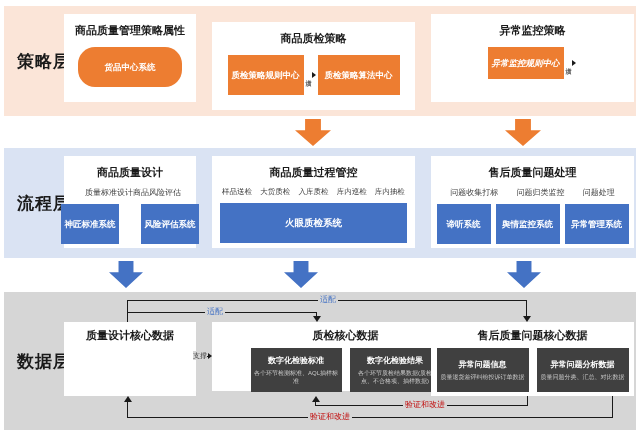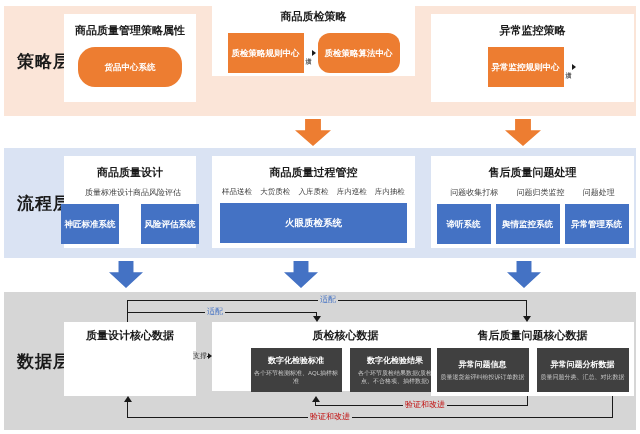--- a/index.html
+++ b/index.html
@@ -59,36 +59,36 @@
     <div class="band-label">数据层</div>
   </div>
 
   <div class="card" style="left:64px;top:14px;width:132px;height:88px;">
     <div class="card-title">商品质量管理策略属性</div>
     <div class="row" style="margin-top:9px;">
       <div class="sys-box" style="width:104px;height:40px;border-radius:17px;">货品中心系统</div>
     </div>
   </div>
 
-  <div class="card" style="left:212px;top:0;width:203px;height:76px;">
+  <div class="card" style="left:212px;top:22px;width:203px;height:88px;">
     <div class="card-title">商品质检策略</div>
     <div class="row" style="margin-top:9px;">
       <div class="sys-box" style="width:76px;height:40px;">质检策略规则中心</div>
       <div class="evolve">
         <span class="evolve-label">演进</span>
         <span class="tri-right"></span>
       </div>
-      <div class="sys-box" style="width:82px;height:40px;border-radius:12px;">质检策略算法中心</div>
+      <div class="sys-box" style="width:82px;height:40px;">质检策略算法中心</div>
     </div>
   </div>
 
   <div class="card" style="left:431px;top:14px;width:203px;height:88px;">
     <div class="card-title">异常监控策略</div>
     <div class="row" style="margin-top:9px;">
-      <div class="sys-box" style="width:76px;height:40px;">异常监控规则中心</div>
+      <div class="sys-box" style="width:76px;height:32px;font-style:italic;">异常监控规则中心</div>
       <div class="evolve">
         <span class="evolve-label">演进</span>
         <span class="tri-right"></span>
       </div>
     </div>
   </div>
 
   <div class="chevron orange" style="left:295px;top:119px;width:36px;height:27px;"></div>
   <div class="chevron orange" style="left:505px;top:119px;width:36px;height:27px;"></div>
 

